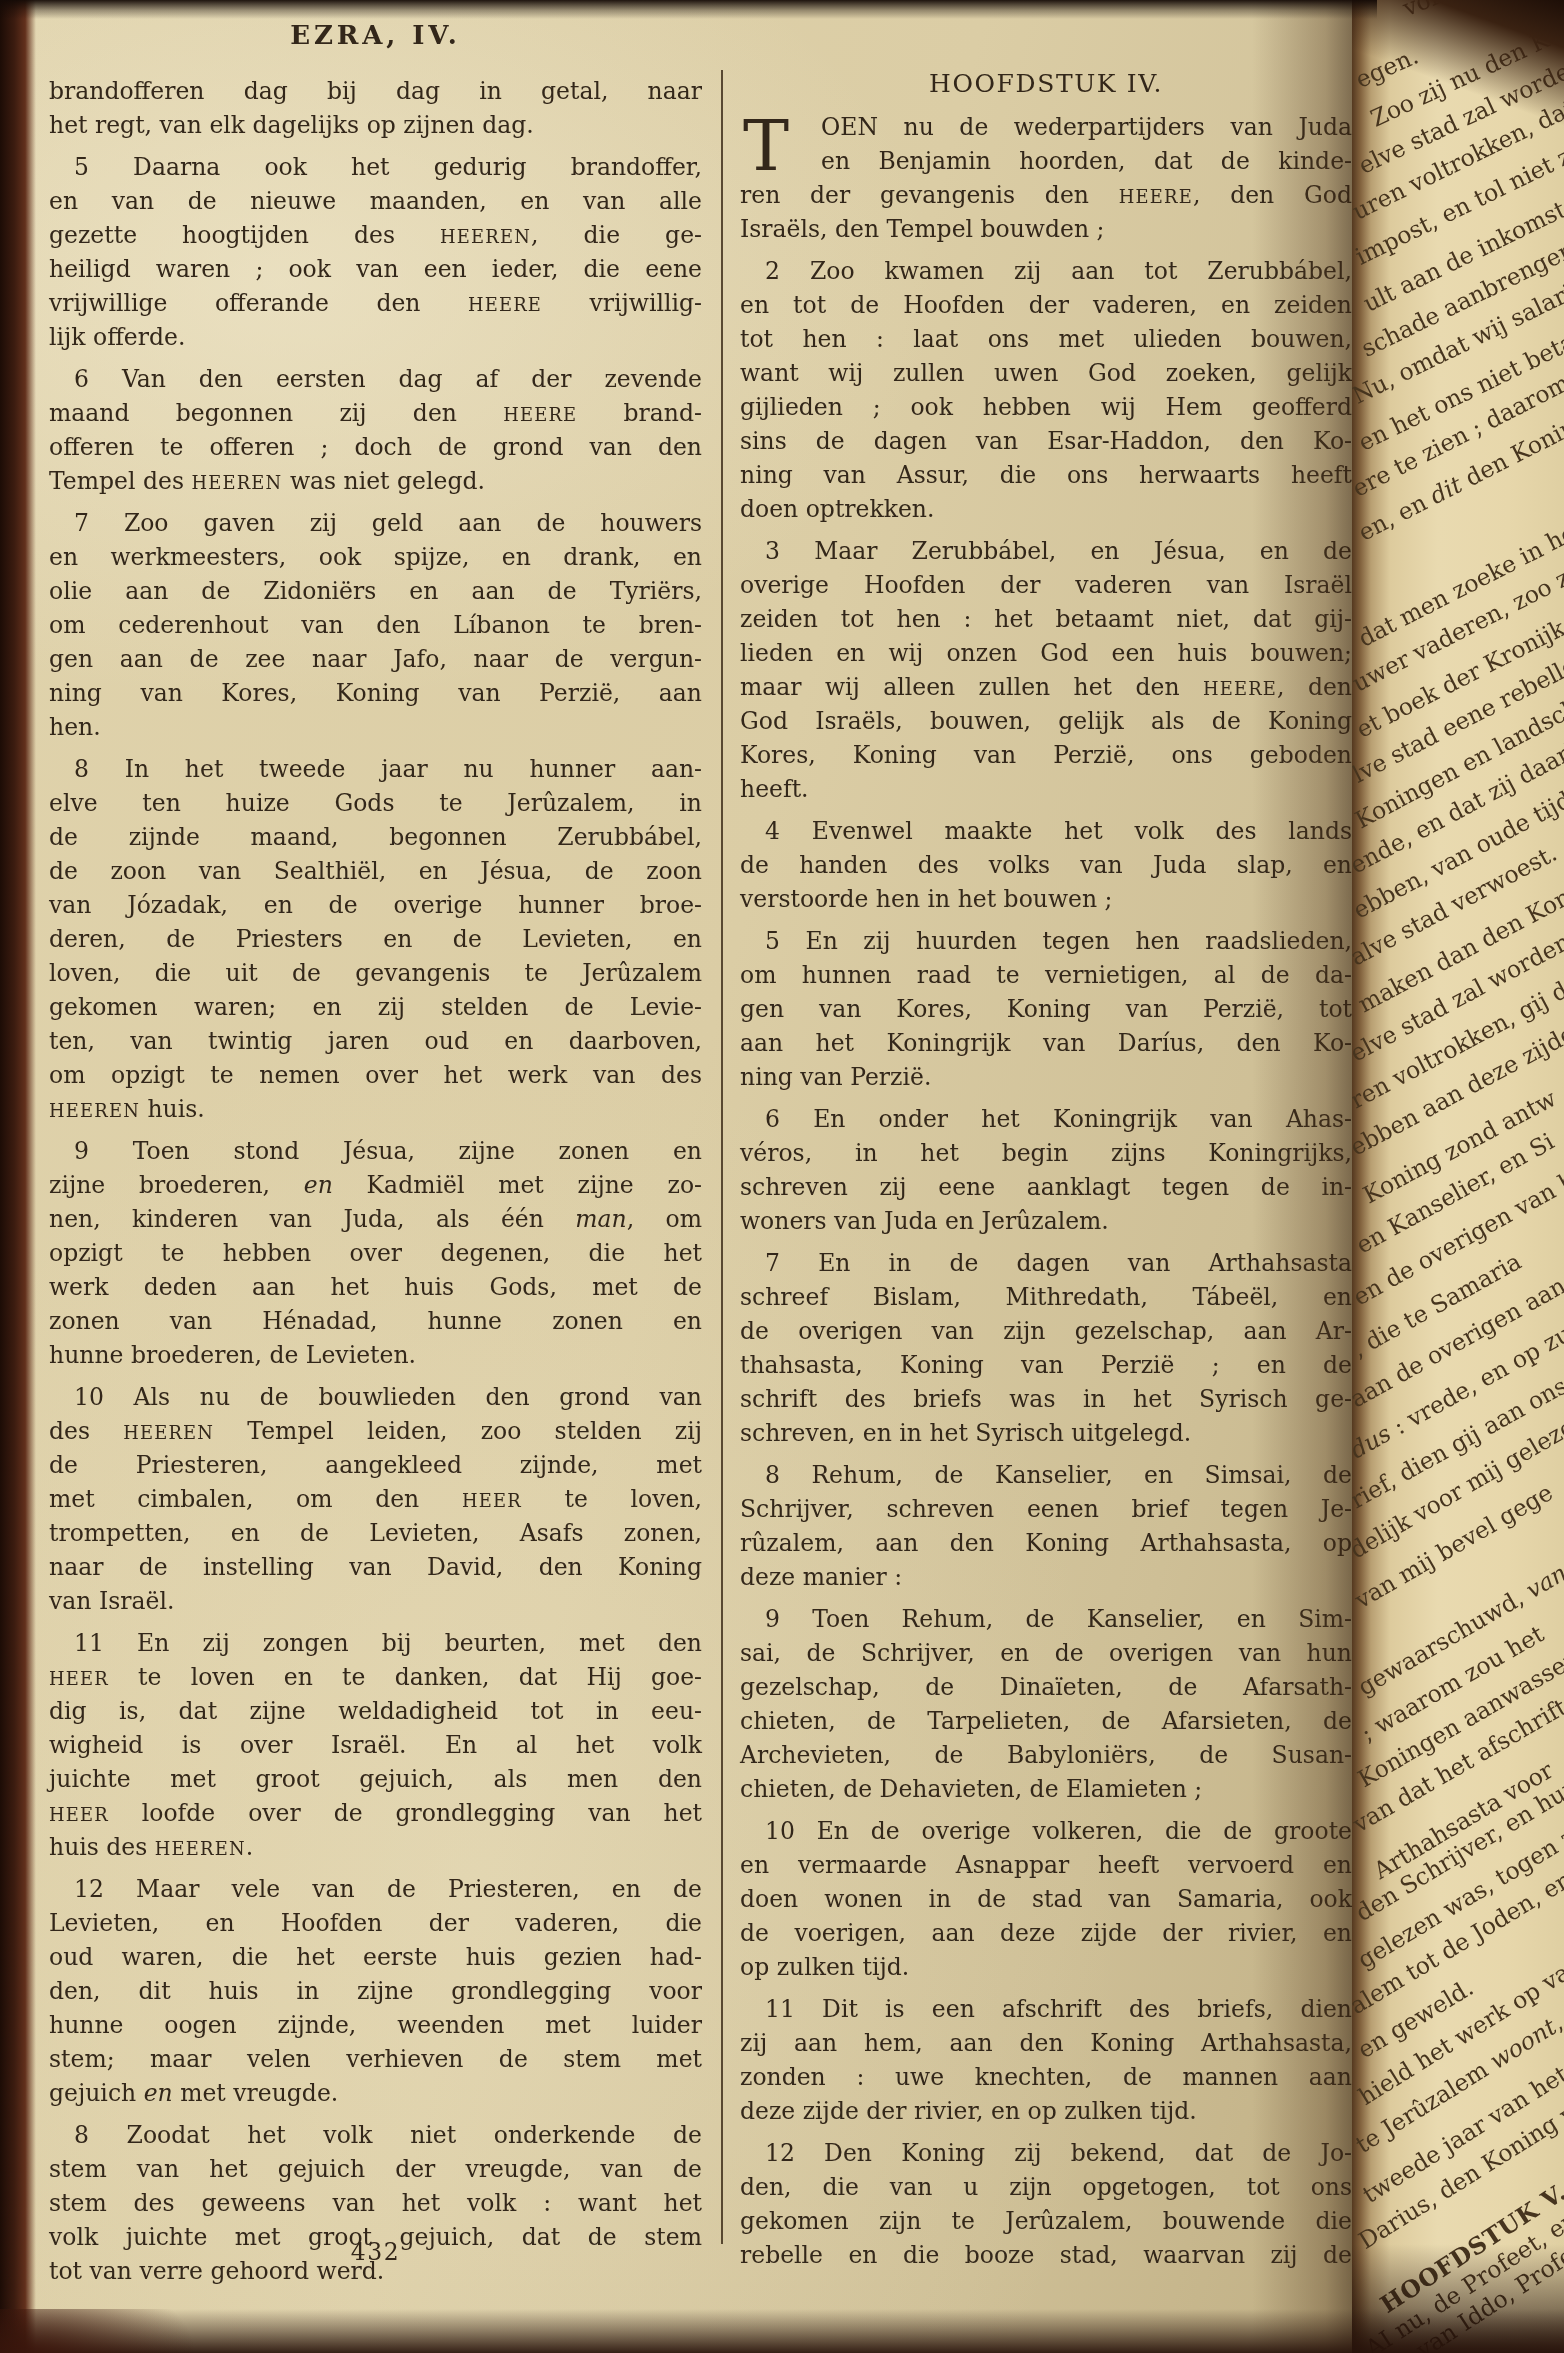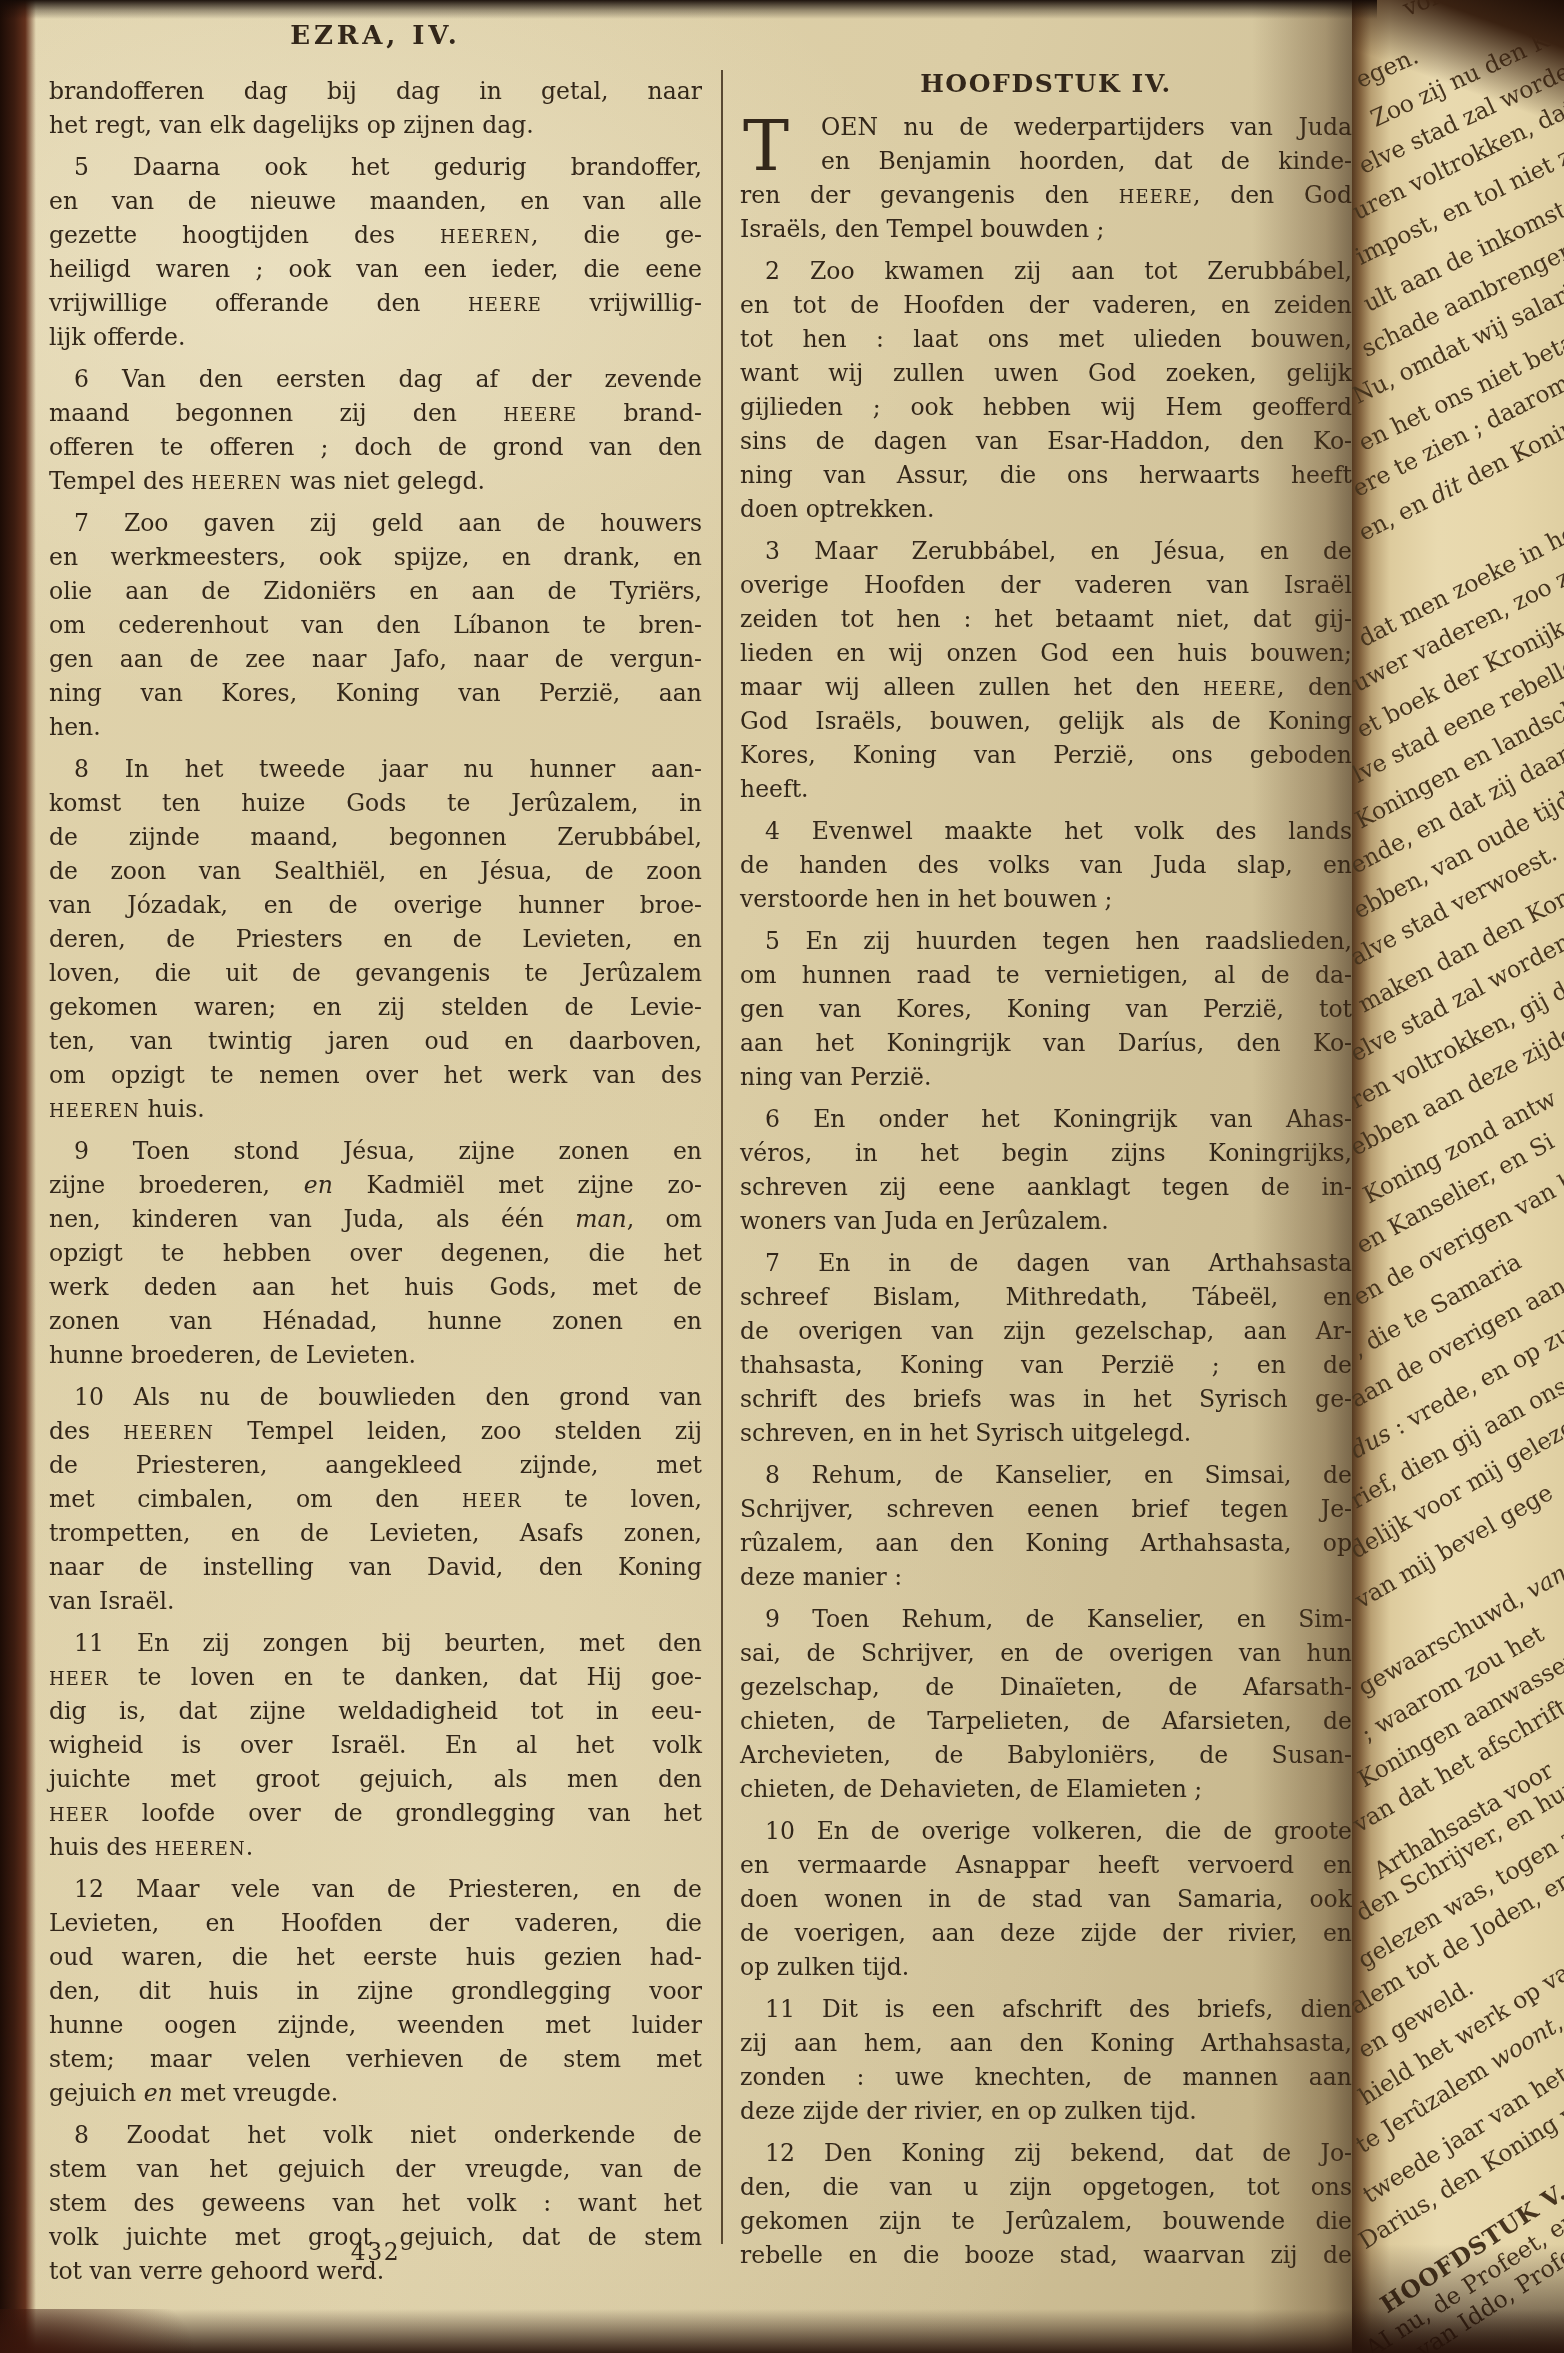--- a/index.html
+++ b/index.html
@@ -20,21 +20,21 @@
   .running-head{
     position:absolute;left:41px;top:20.3px;width:669px;
     text-align:center;font-size:26px;font-weight:700;letter-spacing:3.9px;
   }
   .col{position:absolute;top:66px;font-size:23.5px;}
   .left-col{left:41px;width:669px;}
   .right-col{left:732px;width:628px;}
   .divider{position:absolute;left:721px;top:70px;width:1.6px;height:2174px;background:#41301c;opacity:.85;}
   .chapter-heading{
     height:36px;line-height:36px;margin-bottom:1.6px;
-    text-align:center;font-size:25px;font-weight:700;letter-spacing:1.6px;
+    text-align:center;font-size:25px;font-weight:400;letter-spacing:1.6px;
   }
   .para{margin:8px;}
   .line{
     height:34px;line-height:34px;
     text-align:justify;text-align-last:justify;
     overflow:visible;white-space:normal;
   }
   .line.last{text-align-last:left;}
   .para.indent .line:first-child{text-indent:25px;}
   .dropcap-para{position:relative;}
@@ -118,21 +118,21 @@
           <div class="line">7 Zoo gaven zij geld aan de houwers</div>
           <div class="line">en werkmeesters, ook spijze, en drank, en</div>
           <div class="line">olie aan de Zidoniërs en aan de Tyriërs,</div>
           <div class="line">om cederenhout van den Líbanon te bren-</div>
           <div class="line">gen aan de zee naar Jafo, naar de vergun-</div>
           <div class="line">ning van Kores, Koning van Perzië, aan</div>
           <div class="line last">hen.</div>
         </div>
         <div class="para indent">
           <div class="line">8 In het tweede jaar nu hunner aan-</div>
-          <div class="line">komst ten huize Gods te Jerûzalem, in</div>
+          <div class="line">elve ten huize Gods te Jerûzalem, in</div>
           <div class="line">de zijnde maand, begonnen Zerubbábel,</div>
           <div class="line">de zoon van Sealthiël, en Jésua, de zoon</div>
           <div class="line">van Józadak, en de overige hunner broe-</div>
           <div class="line">deren, de Priesters en de Levieten, en</div>
           <div class="line">loven, die uit de gevangenis te Jerûzalem</div>
           <div class="line">gekomen waren; en zij stelden de Levie-</div>
           <div class="line">ten, van twintig jaren oud en daarboven,</div>
           <div class="line">om opzigt te nemen over het werk van des</div>
           <div class="line last"><span class="sc">HEEREN</span> huis.</div>
         </div>

